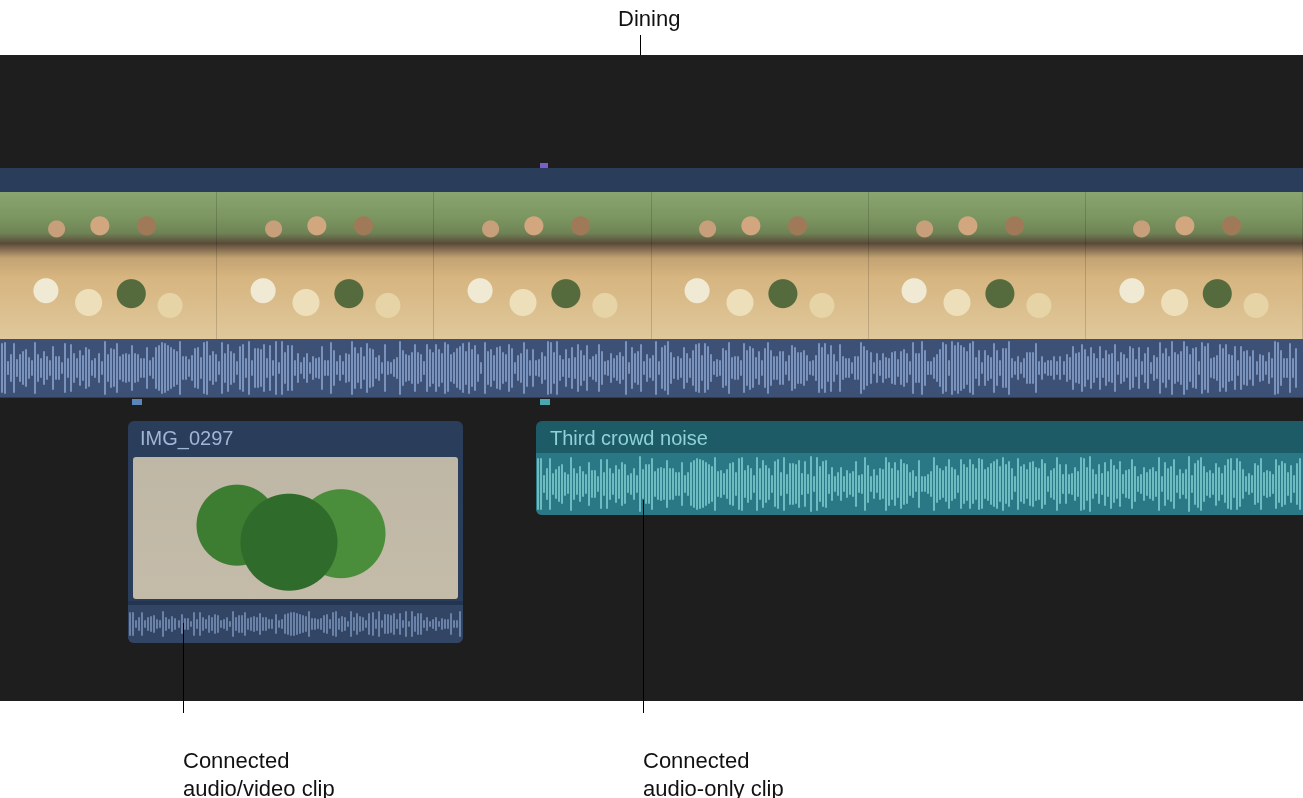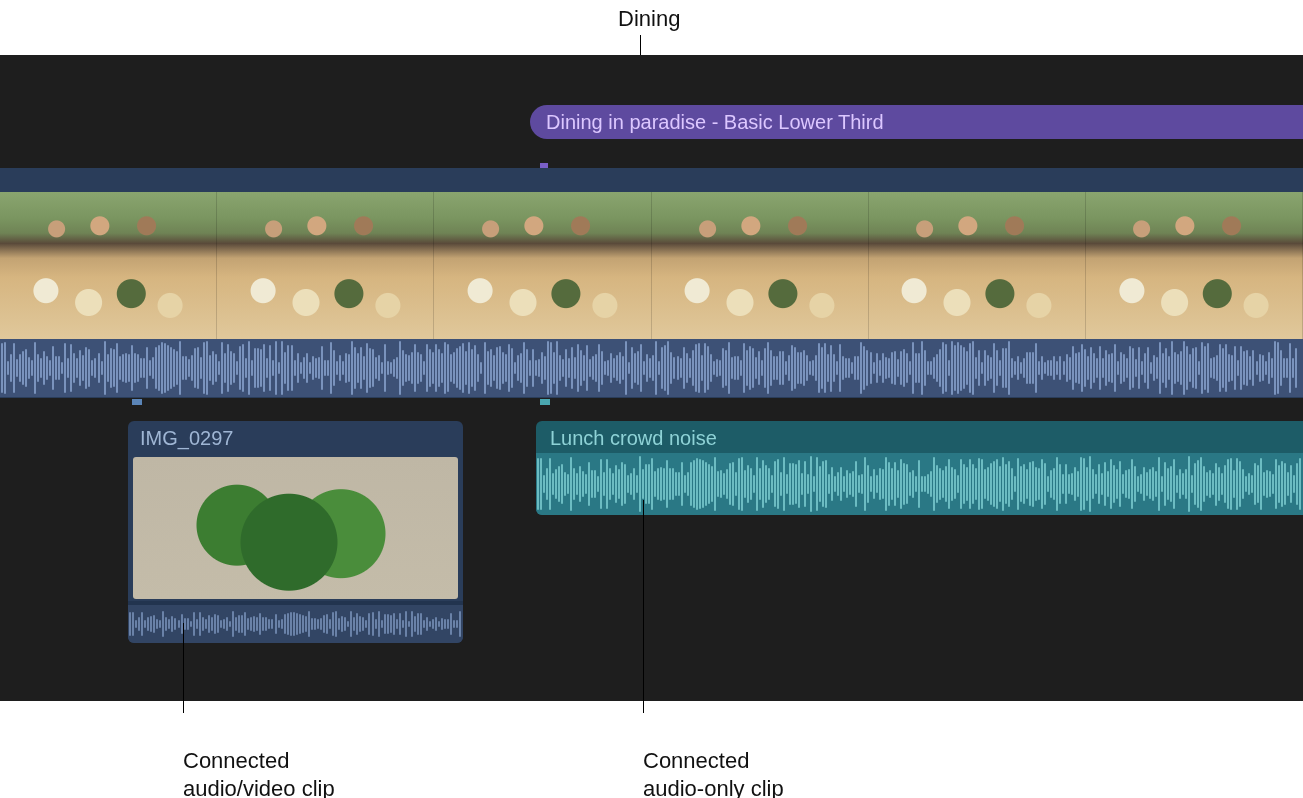--- a/index.html
+++ b/index.html
@@ -238,23 +238,20 @@
 </head>
 <body>
 
 <div class="annotation" style="left:618px; top:5px;">
   <span>Dining</span>
 </div>
 <div class="callout-line" style="left:640px; top:35px; width:1px; height:74px;"></div>
 
 <div class="timeline-area">
 
-  <div class="title-clip">
-    <span>Dining in paradise - Basic Lower Third</span>
-  </div>
   <div class="title-connect-marker"></div>
 
   <div class="primary-clip">
     <div class="primary-filmstrip">
       <div class="thumb"></div>
       <div class="thumb"></div>
       <div class="thumb"></div>
       <div class="thumb"></div>
       <div class="thumb"></div>
       <div class="thumb"></div>
@@ -812,21 +809,21 @@
           <span style="height: 28.5329%;"></span>
           <span style="height: 55.7304%;"></span>
           <span style="height: 19.7656%;"></span>
           <span style="height: 21.3021%;"></span>
           <span style="height: 67.2997%;"></span>
         </div>
     </div>
   </div>
 
   <div class="connected-audio">
-    <div class="connected-audio-title">Lunch crowd noise</div>
+    <div class="connected-audio-title">Third crowd noise</div>
     <div class="connected-audio-wave">
       <div class="waveform waveform-teal" id="wf3">
           <span style="height: 82.7928%;"></span>
           <span style="height: 84.7926%;"></span>
           <span style="height: 29.5997%;"></span>
           <span style="height: 50.6247%;"></span>
           <span style="height: 83.8706%;"></span>
           <span style="height: 34.0442%;"></span>
           <span style="height: 49.0005%;"></span>
           <span style="height: 57.5203%;"></span>

